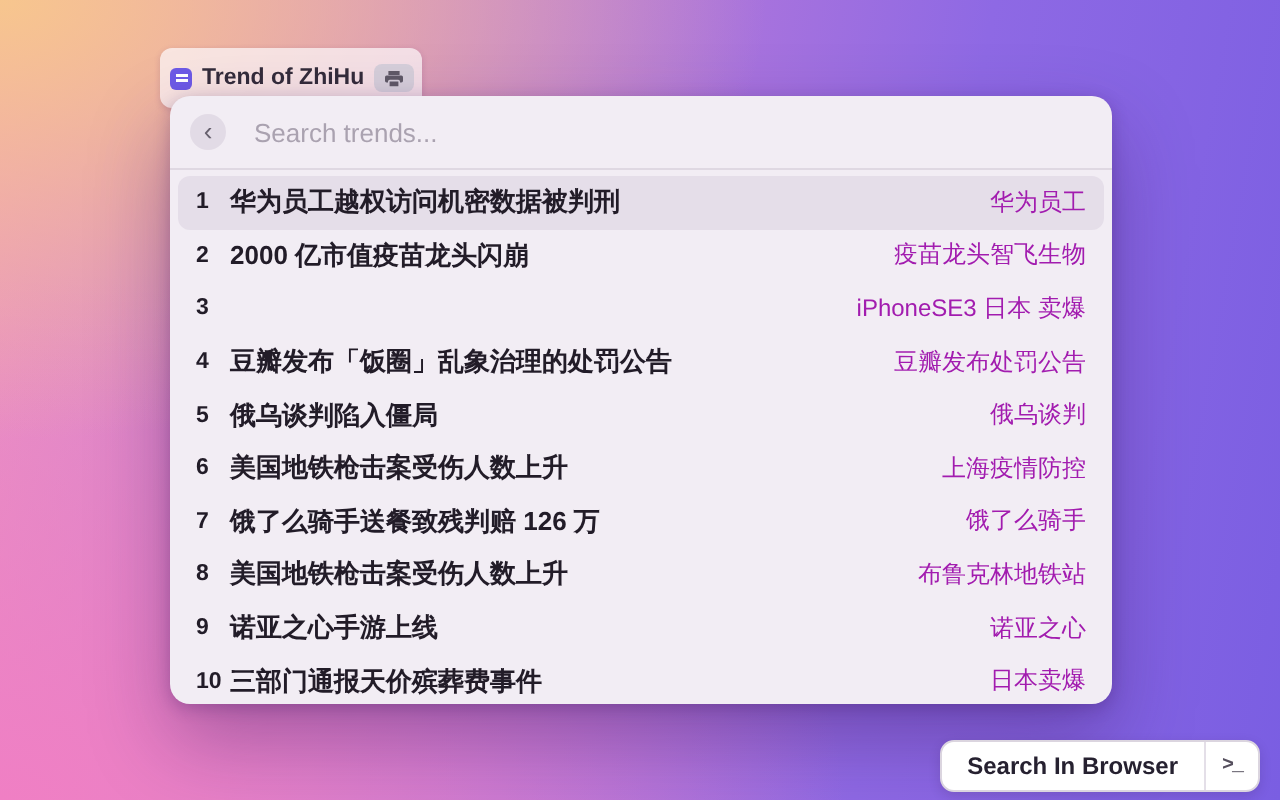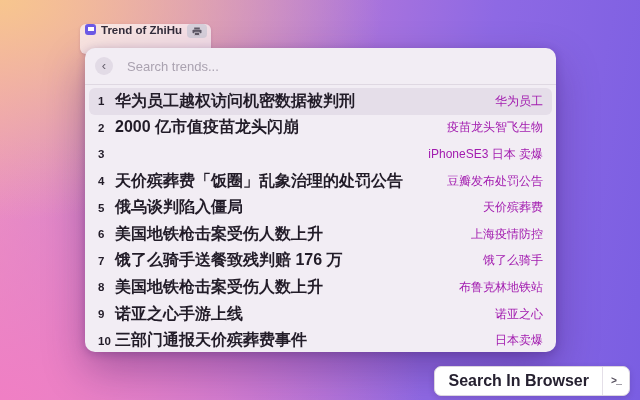--- a/index.html
+++ b/index.html
@@ -9,21 +9,21 @@
     position:relative;
     background:
       radial-gradient(120% 110% at 0% 0%, #f7c68e 0%, rgba(247,198,142,0) 50%),
       radial-gradient(120% 120% at 0% 100%, #f07fc4 0%, rgba(240,127,196,0) 55%),
       linear-gradient(100deg, #ec93c2 0%, #bb7ad8 40%, #8e69e4 70%, #7a5ee2 100%);
   }
 
   
   .pill {
     position:absolute; left:80px; top:24px; height:30px;
-    display:flex; gap:5px;
+    display:flex; align-items:center; gap:5px;
     background:rgba(252,246,250,0.72);
     border-radius:6px; padding:0 4px 0 5px;
     box-shadow:0 1px 3px rgba(90,40,110,0.18);
   }
   .pill .app-ic {
     width:11px; height:11px; border-radius:3px; background:#6d5ae6;
     position:relative; flex:0 0 auto;
   }
   .pill .app-ic::after {
     content:""; position:absolute; left:2.5px; top:3px; width:6px; height:5px;
@@ -60,31 +60,31 @@
   }
   .search-input::placeholder { color:#aaa2b0; }
 
   .list { flex:1; padding-top:3px; display:flex; flex-direction:column; }
   .row {
     height:26.6px; display:flex; align-items:center;
     margin:0 4px; padding:0 9px; border-radius:6px; cursor:pointer;
   }
   .row.selected { background:#e5dee9; }
   .rank { width:17px; flex:0 0 auto; font-size:11.5px; font-weight:700; color:#221c28; }
-  .title { font-size:16px; font-weight:600; color:#221c28; white-space:nowrap; }
+  .title { font-size:13px; font-weight:600; color:#221c28; white-space:nowrap; }
   .tag { margin-left:auto; font-size:12px; color:#a21caf; white-space:nowrap; padding-left:10px; }
 
   
   .browser-btn {
     position:absolute; right:10px; bottom:4px; display:flex; align-items:stretch;
     background:#fff; border:1px solid #dbd5df; border-radius:7px;
     box-shadow:0 2px 6px rgba(40,20,60,0.15); overflow:hidden; cursor:pointer;
   }
   .browser-btn .lbl {
-    padding:5px 13px; font-size:16px; font-weight:600; color:#262130; white-space:nowrap;
+    padding:5px 13px; font-size:12px; font-weight:600; color:#262130; white-space:nowrap;
   }
   .browser-btn .term {
     border-left:1px solid #e4dfe8; padding:5px 8px; display:flex; align-items:center;
     font-family:"Liberation Mono","DejaVu Sans Mono",monospace;
     font-size:10px; font-weight:700; color:#56505e; letter-spacing:-1px;
   }
 </style>
 </head>
 <body>
 
@@ -118,36 +118,36 @@
       <span class="rank">2</span>
       <span class="title">2000 亿市值疫苗龙头闪崩</span>
       <span class="tag">疫苗龙头智飞生物</span>
     </div>
     <div class="row">
       <span class="rank">3</span>
       <span class="tag">iPhoneSE3 日本 卖爆</span>
     </div>
     <div class="row">
       <span class="rank">4</span>
-      <span class="title">天价殡葬费「饭圈」乱象治理的处罚公告</span>
+      <span class="title">豆瓣发布「饭圈」乱象治理的处罚公告</span>
       <span class="tag">豆瓣发布处罚公告</span>
     </div>
     <div class="row">
       <span class="rank">5</span>
       <span class="title">俄乌谈判陷入僵局</span>
-      <span class="tag">天价殡葬费</span>
+      <span class="tag">俄乌谈判</span>
     </div>
     <div class="row">
       <span class="rank">6</span>
       <span class="title">美国地铁枪击案受伤人数上升</span>
       <span class="tag">上海疫情防控</span>
     </div>
     <div class="row">
       <span class="rank">7</span>
-      <span class="title">饿了么骑手送餐致残判赔 176 万</span>
+      <span class="title">饿了么骑手送餐致残判赔 126 万</span>
       <span class="tag">饿了么骑手</span>
     </div>
     <div class="row">
       <span class="rank">8</span>
       <span class="title">美国地铁枪击案受伤人数上升</span>
       <span class="tag">布鲁克林地铁站</span>
     </div>
     <div class="row">
       <span class="rank">9</span>
       <span class="title">诺亚之心手游上线</span>

